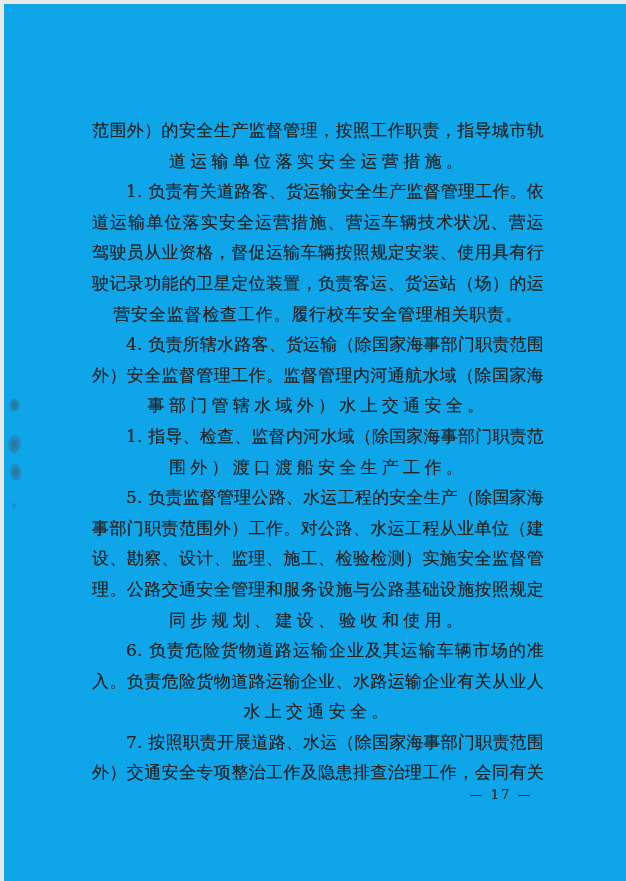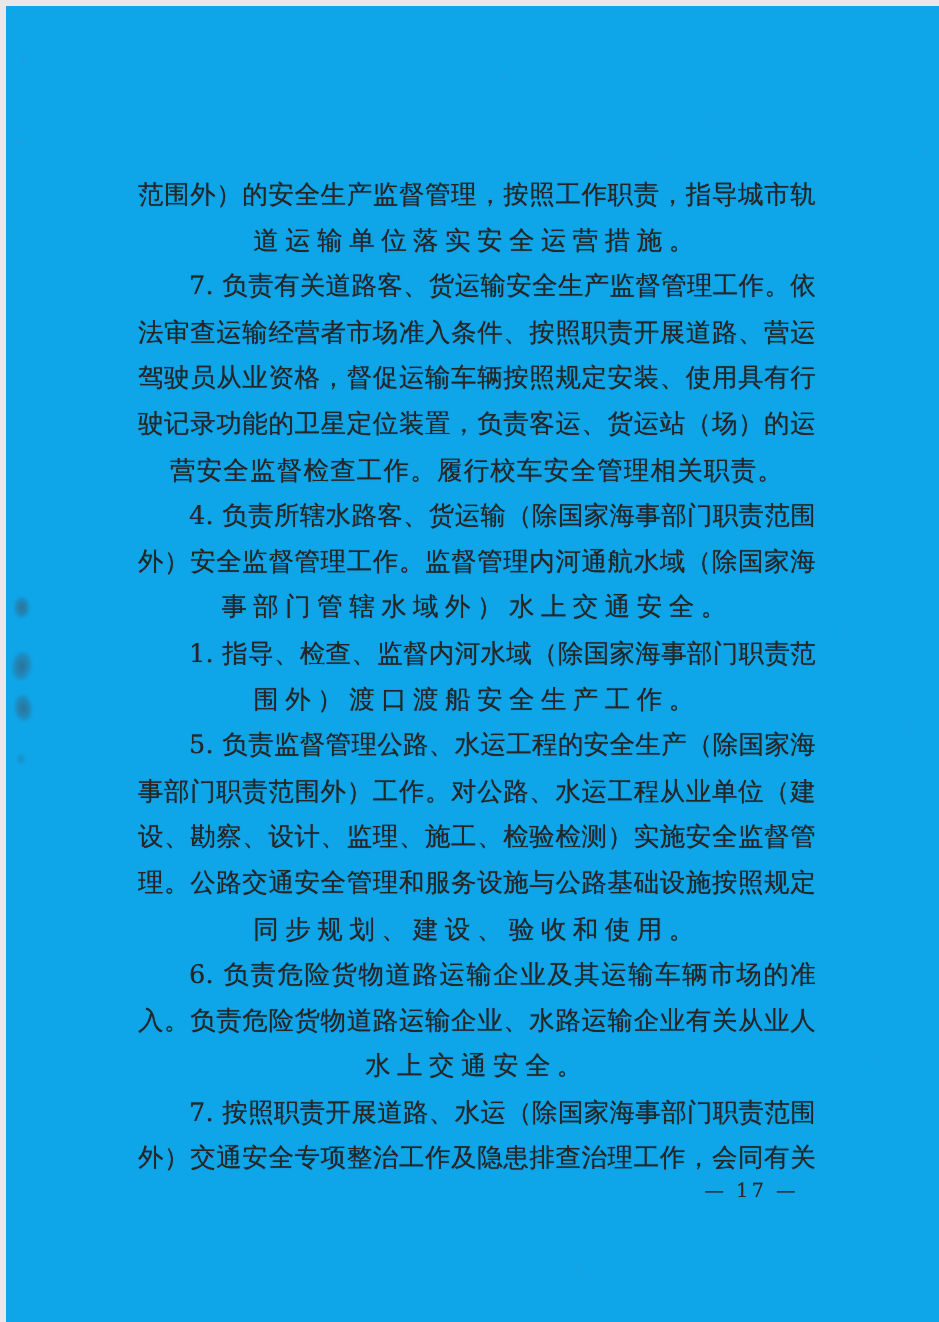--- a/index.html
+++ b/index.html
@@ -90,22 +90,22 @@
   <div class="speckles"></div>
 
   <div class="smudge s1"></div>
   <div class="smudge s2"></div>
   <div class="smudge s3"></div>
   <div class="smudge s4"></div>
 
   <div class="textblock">
     <div class="line fill">范围外）的安全生产监督管理，按照工作职责，指导城市轨</div>
     <div class="line end">道运输单位落实安全运营措施。</div>
-    <div class="line indent fill">7. 负责有关道路客、货运输安全生产监督管理工作。依</div>
-    <div class="line fill">法审查运输经营者市场准入条件、按照职责开展道路、营运</div>
+    <div class="line indent fill">1. 负责有关道路客、货运输安全生产监督管理工作。依</div>
+    <div class="line fill">道运输单位落实安全运营措施、营运车辆技术状况、营运</div>
     <div class="line fill">驾驶员从业资格，督促运输车辆按照规定安装、使用具有行</div>
     <div class="line fill">驶记录功能的卫星定位装置，负责客运、货运站（场）的运</div>
     <div class="line near-full">营安全监督检查工作。履行校车安全管理相关职责。</div>
     <div class="line indent fill">4. 负责所辖水路客、货运输（除国家海事部门职责范围</div>
     <div class="line fill">外）安全监督管理工作。监督管理内河通航水域（除国家海</div>
     <div class="line end">事部门管辖水域外）水上交通安全。</div>
     <div class="line indent fill">1. 指导、检查、监督内河水域（除国家海事部门职责范</div>
     <div class="line end">围外）渡口渡船安全生产工作。</div>
     <div class="line indent fill">5. 负责监督管理公路、水运工程的安全生产（除国家海</div>
     <div class="line fill">事部门职责范围外）工作。对公路、水运工程从业单位（建</div>

